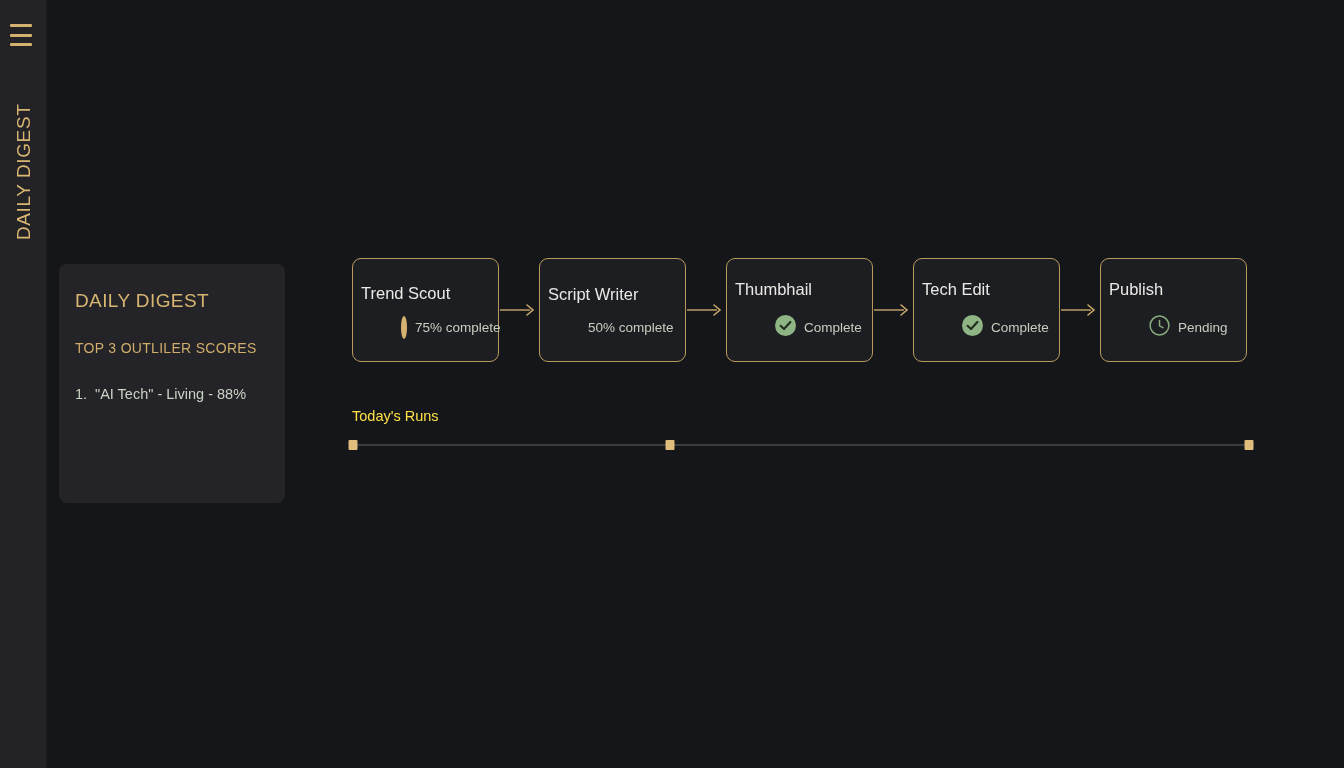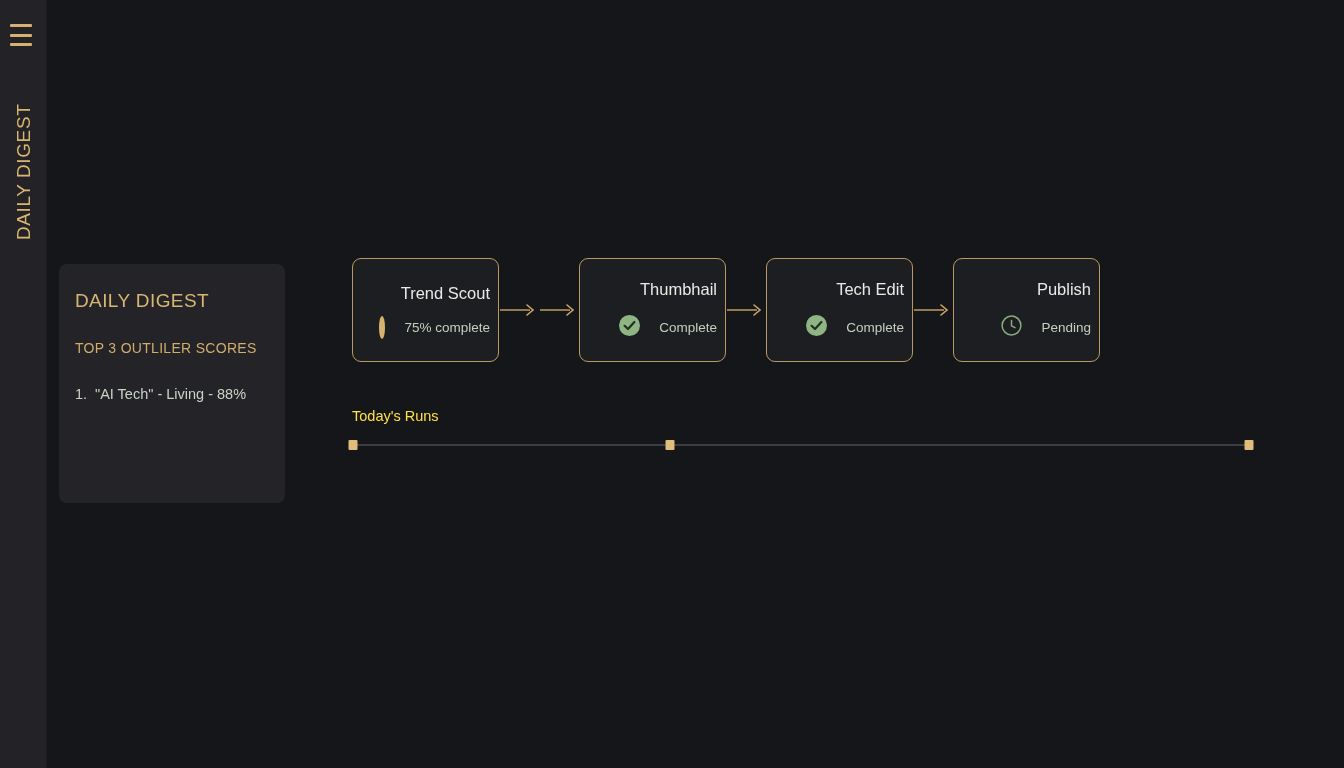--- a/index.html
+++ b/index.html
@@ -109,34 +109,34 @@
     align-items: center;
   }
   .node {
     width: 147px;
     height: 104px;
     background: #1d1e22;
     border: 1px solid #b99a5c;
     border-radius: 9px;
     display: flex;
     flex-direction: column;
-    align-items: flex-end;
+    align-items: flex-start;
     justify-content: center;
     padding: 0 8px;
   }
   .node-title {
     color: #e9e9e6;
     font-size: 16.5px;
     margin-bottom: 16px;
     white-space: nowrap;
   }
   .node-status {
     display: flex;
     align-items: center;
-    gap: 19px;
+    gap: 8px;
     white-space: nowrap;
     padding-left: 40px;
   }
   .node-status-text {
     color: #c4cfc0;
     font-size: 13.5px;
   }
   .status-icon { flex: 0 0 auto; display: block; }
   .spinner-ring {
     width: 30px; height: 30px;
@@ -221,20 +221,26 @@
       </div>
     </div>
 
     <div class="connector">
       <svg width="38" height="16" viewBox="0 0 38 16">
         <path d="M0 8 H30" stroke="#c9a869" stroke-width="1.4" fill="none"></path>
         <path d="M27 3 L33 8 L27 13" stroke="#c9a869" stroke-width="1.6" fill="none" stroke-linecap="round"></path>
       </svg>
     </div>
 
+    <div class="node">
+      <div class="node-title">Script Writer</div>
+      <div class="node-status">
+        <span class="node-status-text">50% complete</span>
+      </div>
+    </div>
 
     <div class="connector">
       <svg width="38" height="16" viewBox="0 0 38 16">
         <path d="M0 8 H30" stroke="#c9a869" stroke-width="1.4" fill="none"></path>
         <path d="M27 3 L33 8 L27 13" stroke="#c9a869" stroke-width="1.6" fill="none" stroke-linecap="round"></path>
       </svg>
     </div>
 
     <div class="node">
       <div class="node-title">Thumbhail</div>

